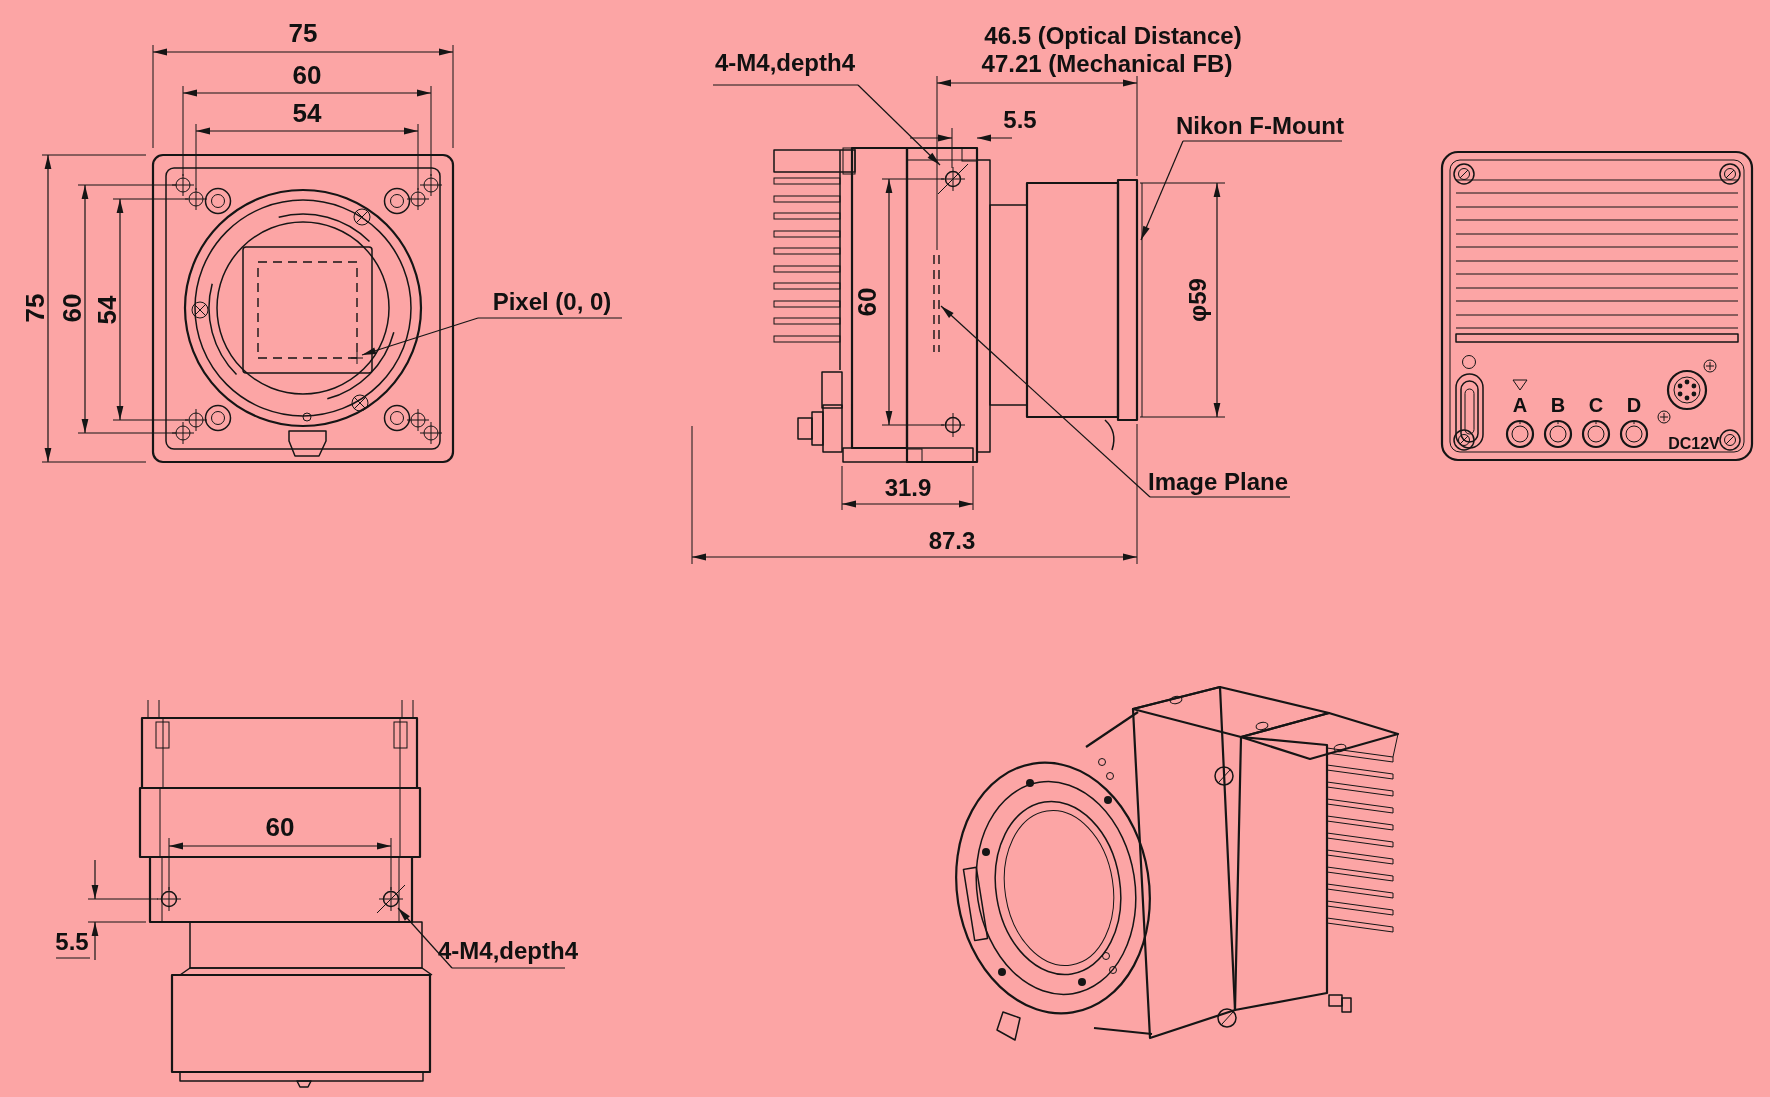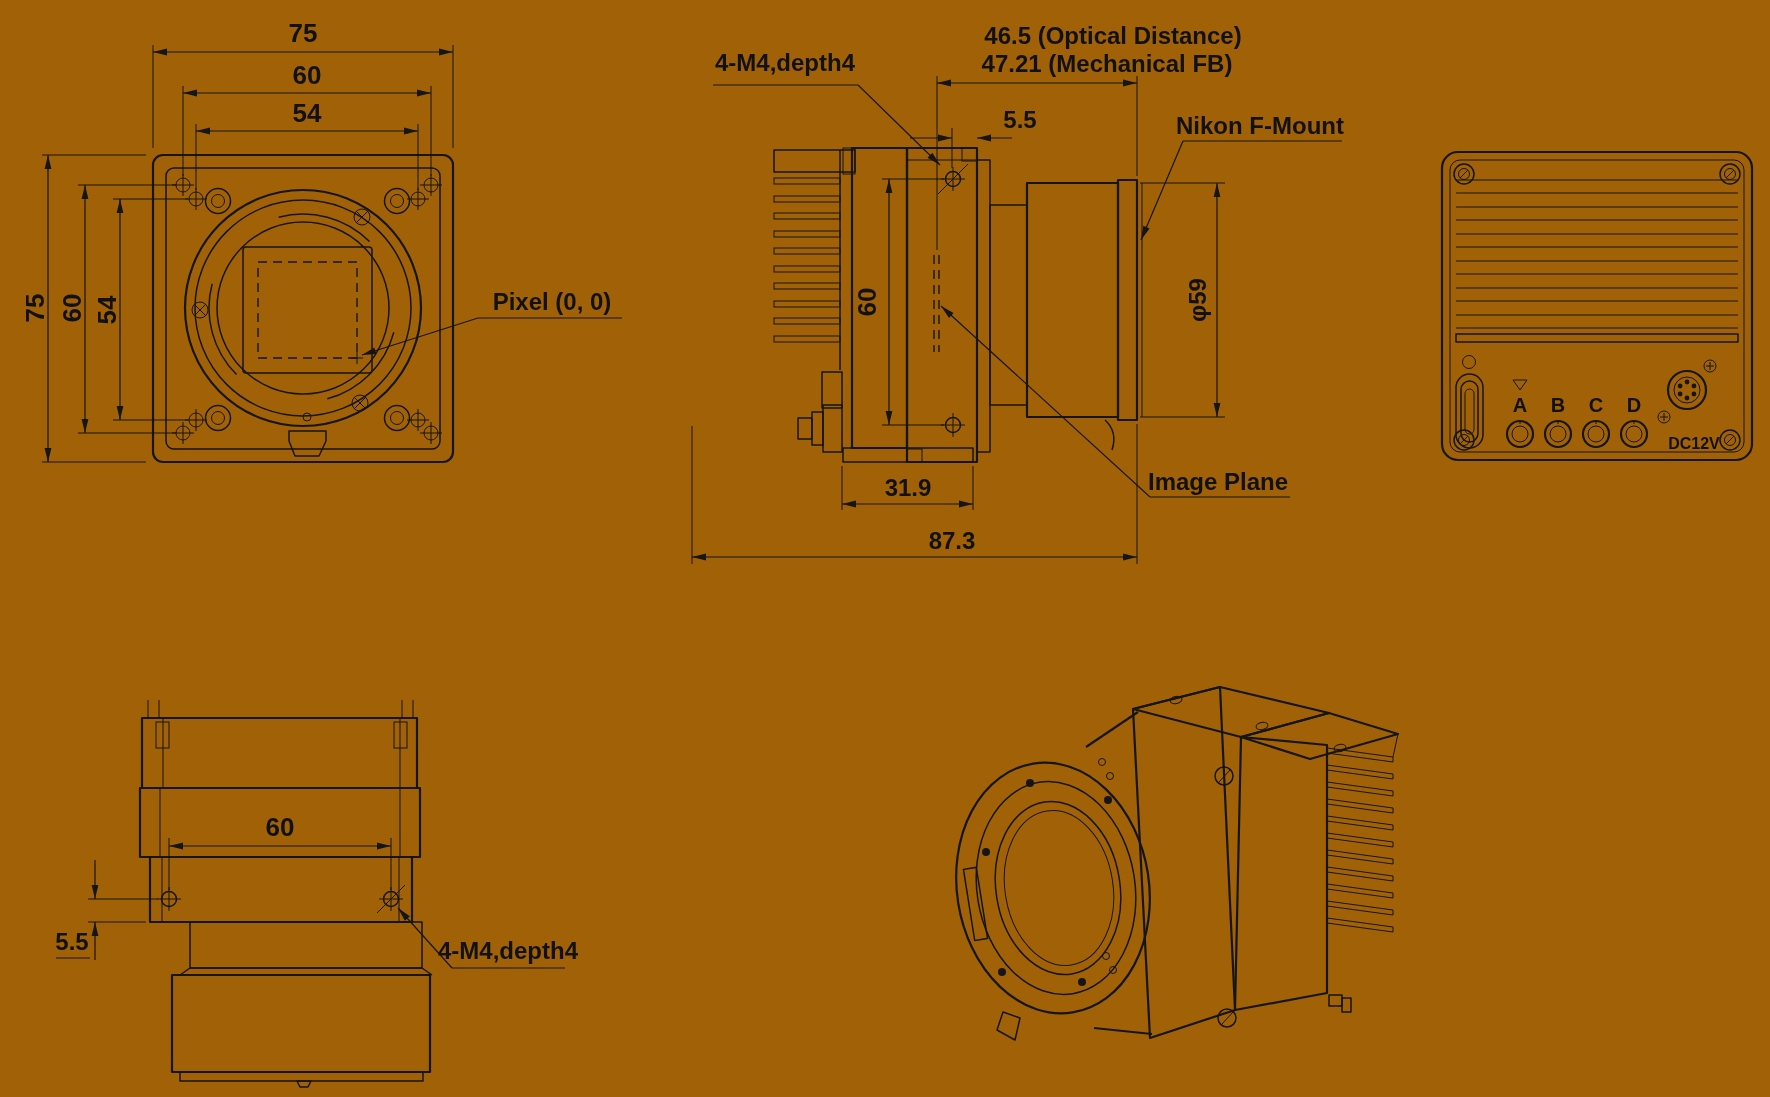--- a/index.html
+++ b/index.html
@@ -1,16 +1,16 @@
 <!DOCTYPE html>
 <html><head>
 <meta charset="utf-8">
 <style>
   html,body{margin:0;padding:0;background:#ffffff;}
-  .canvas{position:relative;width:1770px;height:1097px;background:#a16207;overflow:hidden;
+  .canvas{position:relative;width:1770px;height:1097px;background:#fca5a5;overflow:hidden;
           font-family:"Liberation Sans", sans-serif;}
   svg{position:absolute;left:0;top:0;}
   .ol   {fill:none;stroke:#151515;stroke-width:2.2;stroke-linejoin:round;}
   .md   {fill:none;stroke:#151515;stroke-width:1.5;stroke-linejoin:round;}
   .th   {fill:none;stroke:#151515;stroke-width:1;}
   .dim  {fill:none;stroke:#151515;stroke-width:1.2;}
   .wit  {fill:none;stroke:#151515;stroke-width:1;}
   .dash {fill:none;stroke:#151515;stroke-width:1.4;stroke-dasharray:9 6;}
   .fill {fill:#151515;stroke:none;}
   .dimtxt {font-family:"Liberation Sans",sans-serif;font-weight:bold;font-size:26px;fill:#111;}

